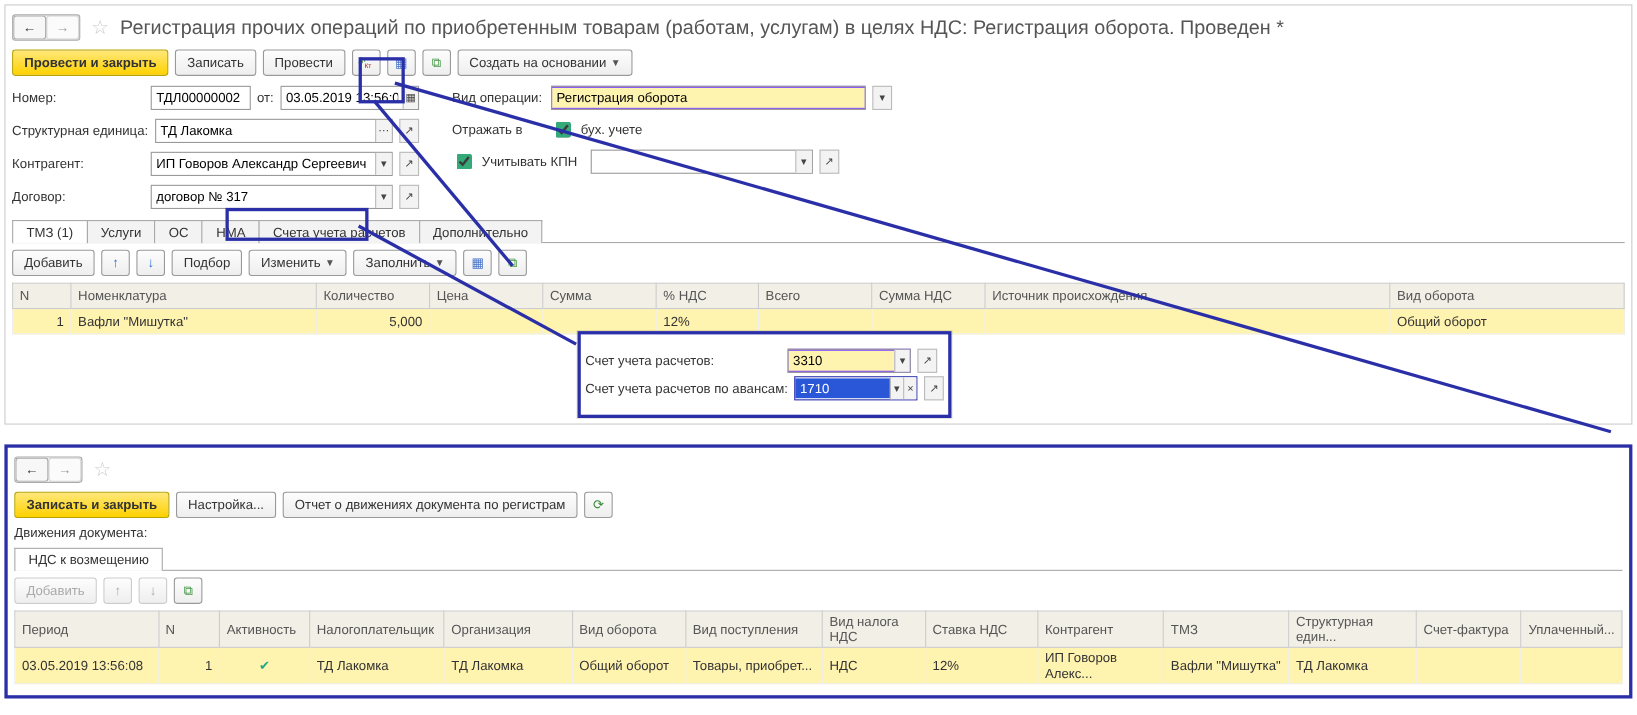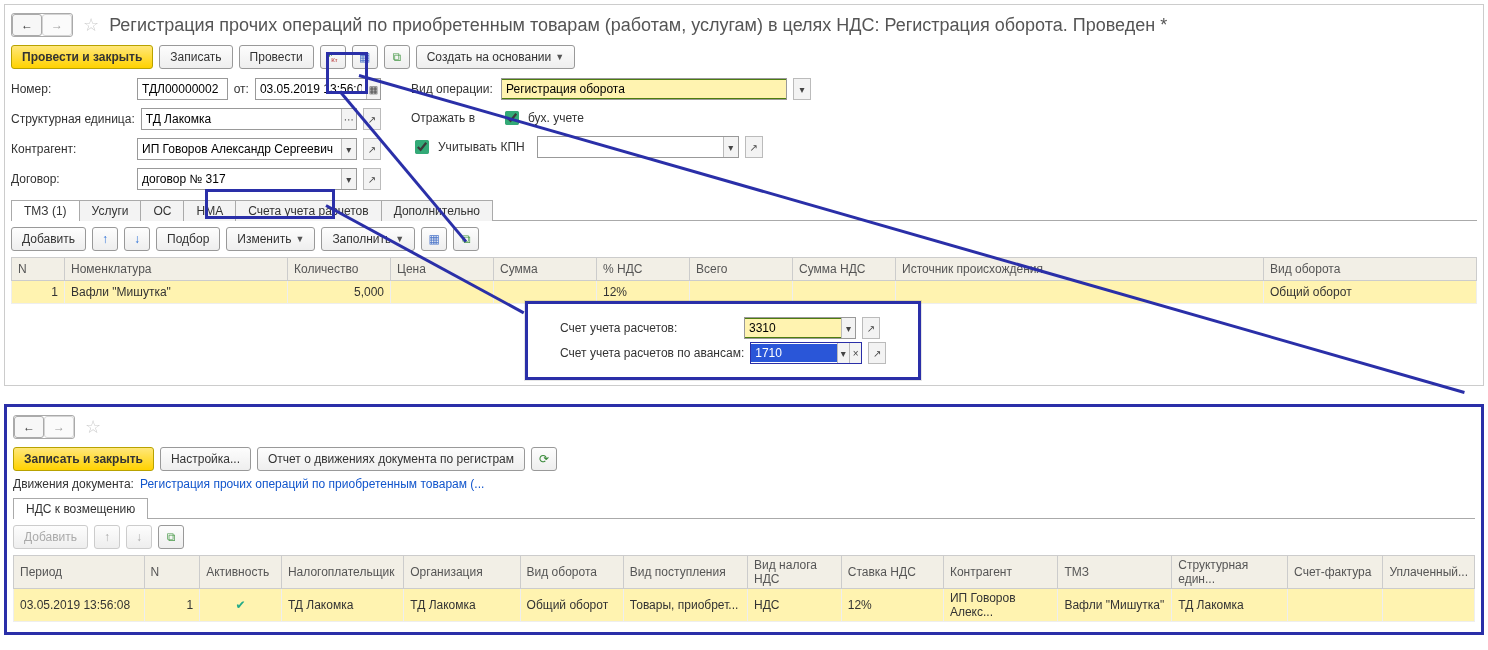--- a/index.html
+++ b/index.html
@@ -17,33 +17,33 @@
   .iconbtn{width:24px;padding:0;justify-content:center}
   .iconbtn svg,.iconbtn span.i{width:14px;height:14px}
   .dropdown-caret{margin-left:4px;font-size:9px;color:#555}
   .formrow{display:flex;align-items:center;gap:6px;margin:3px 0}
   .formcol{display:flex;flex-direction:column;gap:2px}
   .side-by-side{display:flex;gap:30px;align-items:flex-start}
   .lbl{min-width:120px;color:#333}
   .field{display:flex;align-items:center;height:20px;border:1px solid #999;background:#fff}
   .field input{border:none;outline:none;height:18px;padding:0 4px;font-size:12px;width:100%;background:transparent}
   .field.yellow input{background:#fff3b0}
-  .field.yellow{background:#4d7c0f}
+  .field.yellow{background:#8b5cf6}
   .fbtn{width:16px;height:20px;border-left:1px solid #bbb;display:flex;align-items:center;justify-content:center;background:#f3f3f3;cursor:pointer;font-size:10px;color:#444}
   .chk{width:14px;height:14px;accent-color:#3a7}
   .info{color:#1155cc}
   .tabs{display:flex;border-bottom:1px solid #aaa;margin-top:6px}
   .tab{padding:3px 12px;border:1px solid #aaa;border-bottom:none;background:#f3f3f3;margin-right:-1px;cursor:pointer;position:relative;top:1px}
   .tab.active{background:#fff;font-weight:normal}
   .subtoolbar{display:flex;align-items:center;gap:6px;margin:6px 0}
   table.grid{width:100%;border-collapse:collapse;font-size:12px}
   table.grid th{background:#f2efe6;border:1px solid #ccc;padding:2px 6px;text-align:left;color:#555;font-weight:normal;height:18px}
   table.grid td{border:1px solid #eee;padding:2px 6px;height:18px}
   tr.selrow td{background:#fff3b0}
-  .floatbox{position:absolute;border:3px solid #2a2fa8;background:#fff;padding:10px 32px;box-shadow:0 0 0 1px rgba(0,0,0,.1)}
+  .floatbox{position:absolute;border:3px solid #2a2fa8;background:#fff;padding:10px 4px;box-shadow:0 0 0 1px rgba(0,0,0,.1)}
   .box-accounts{left:520px;top:296px}
   .mark{position:absolute;border:3px solid #2a2fa8;pointer-events:none}
   .mark-dtkt{left:321px;top:47px;width:36px;height:36px}
   .mark-tab{left:200px;top:184px;width:124px;height:24px}
   .mline{position:absolute;background:#2a2fa8;height:3px;transform-origin:left center}
   .second-panel{margin-top:18px}
   .doc-link{color:#1155cc;cursor:pointer}
   .arrow{font-family:Arial}
   .upd{color:#2a8}
 </style>
@@ -265,21 +265,20 @@
       <div class="btn yellow">Записать и закрыть</div>
       <div class="btn">Настройка...</div>
       <div class="btn">Отчет о движениях документа по регистрам</div>
       <div class="btn iconbtn">
           <span style="color:#3a8a3a">⟳</span>
         </div>
     </div>
 
     <div class="formrow">
       <span style="color:#333">Движения документа:</span>
-      <span class="doc-link">Регистрация прочих операций по приобретенным товарам (...</span>
     </div>
 
 
     <div class="tabs">
       <div class="tab active">НДС к возмещению</div>
     </div>
 
     <div class="subtoolbar">
       <div class="btn disabled">Добавить</div>
       <div class="btn iconbtn disabled">

